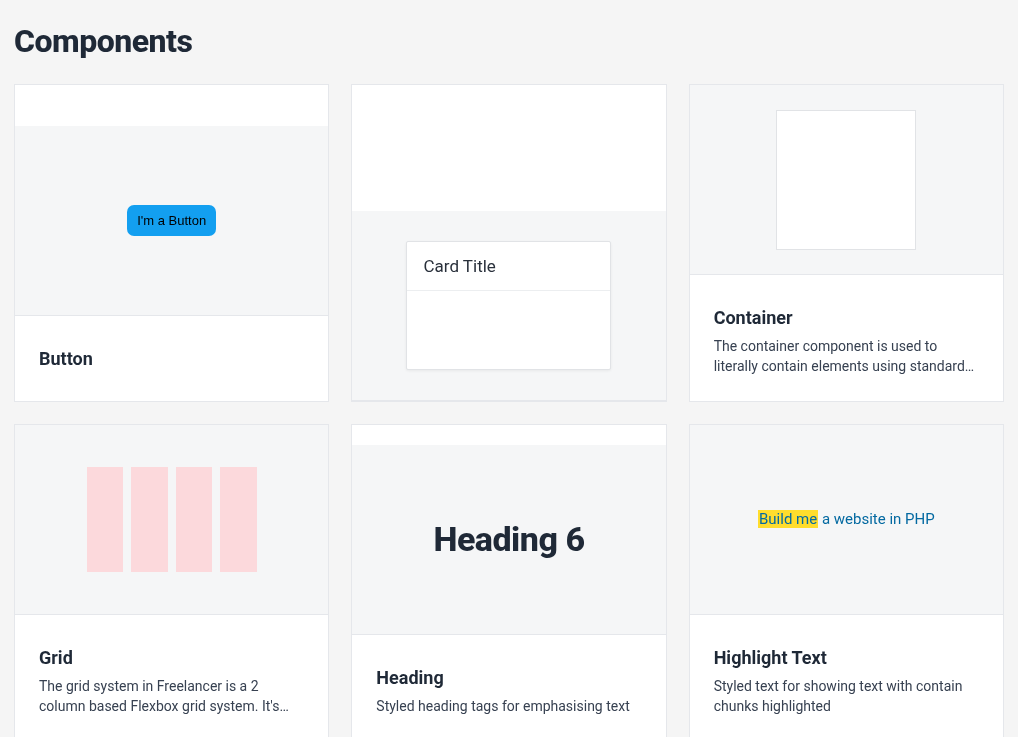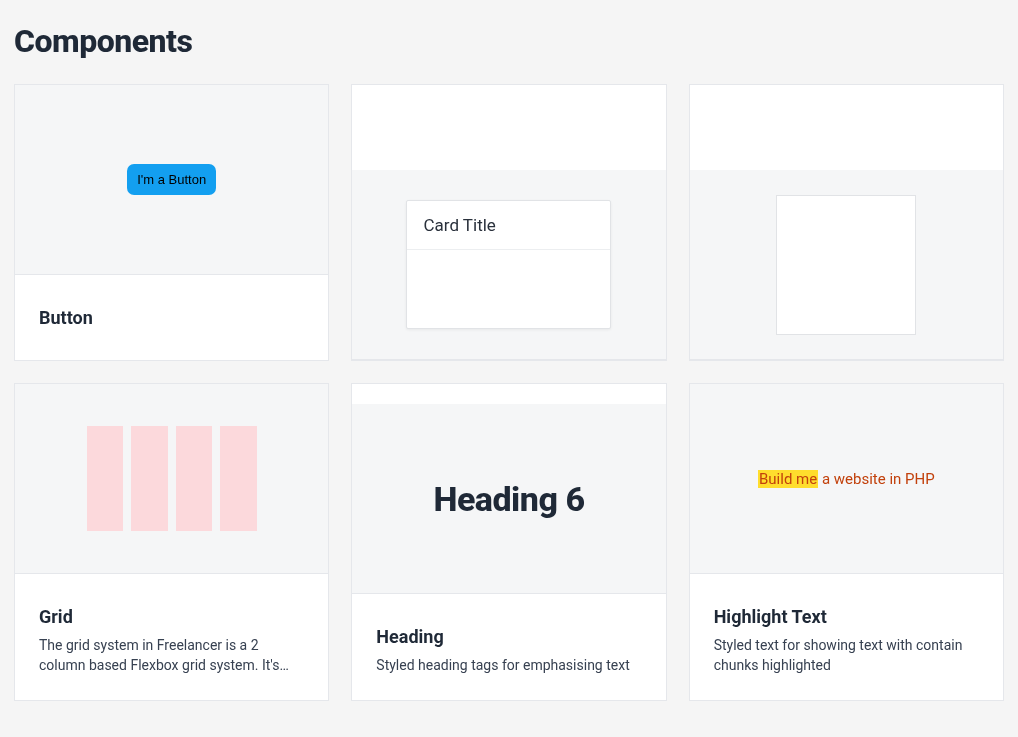--- a/index.html
+++ b/index.html
@@ -108,21 +108,21 @@
       background: #fcd9dc;
     }
     .heading-sample {
       font-size: 34px;
       font-weight: 800;
       color: #1f2937;
       letter-spacing: -0.5px;
     }
     .highlight-wrap {
       font-size: 15px;
-      color: #c2410c;
+      color: #0369a1;
     }
     .highlight {
       background: #ffdd2d;
       padding: 0 1px;
     }
   </style>
 </head>
 <body>
 
 <h1 class="page-title">Components</h1>
@@ -143,20 +143,24 @@
       <div class="card-sample">
         <div class="card-sample-title">Card Title</div>
         <div class="card-sample-body"></div>
       </div>
     </div>
   </div>
 
   <div class="card">
     <div class="preview">
       <div class="container-sample"></div>
+    </div>
+    <div class="meta">
+      <div class="meta-title">Container</div>
+      <div class="meta-desc">The container component is used to literally contain elements using standard…</div>
     </div>
   </div>
 
   <div class="card">
     <div class="preview">
       <div class="grid-sample">
         <div class="grid-col"></div>
         <div class="grid-col"></div>
         <div class="grid-col"></div>
         <div class="grid-col"></div>

